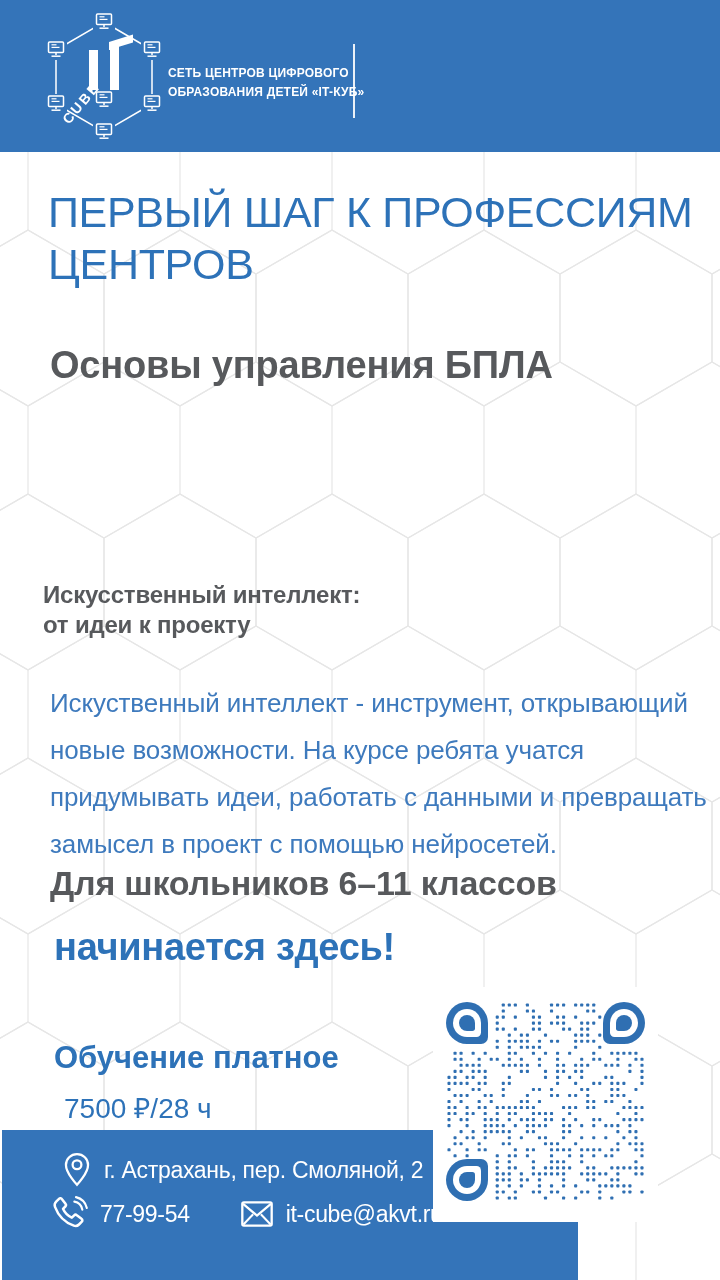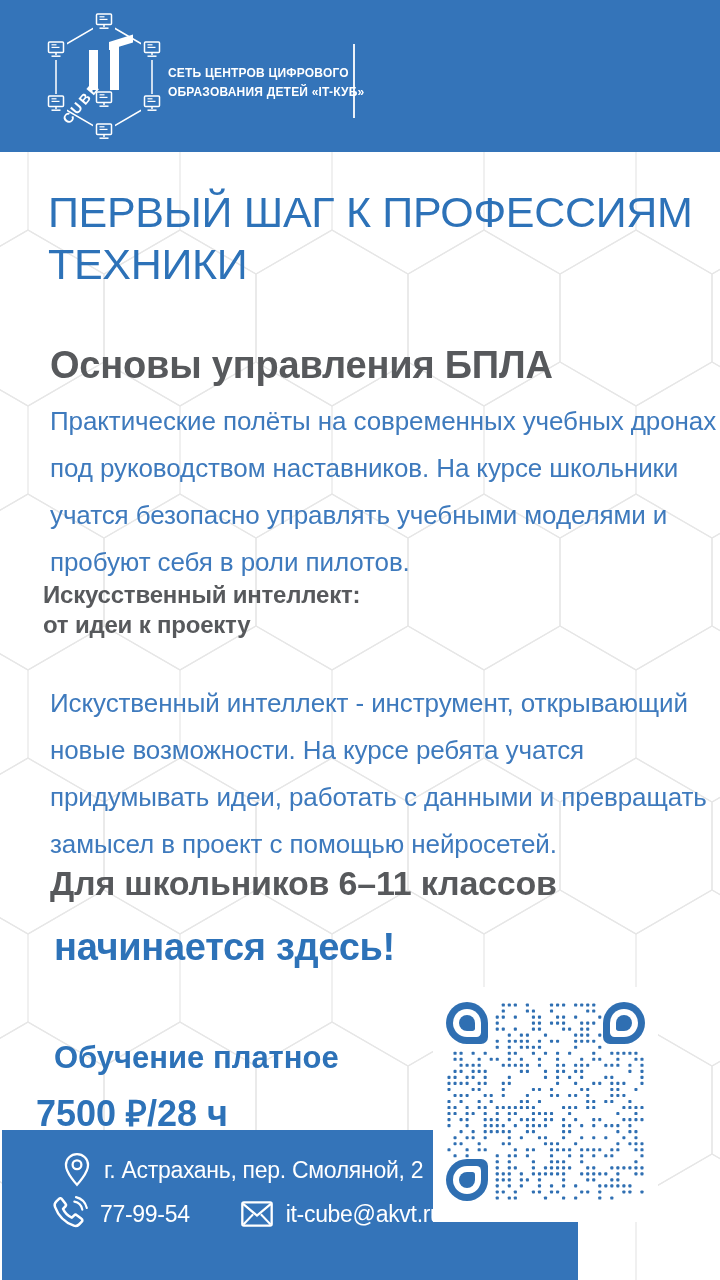--- a/index.html
+++ b/index.html
@@ -26,21 +26,21 @@
   .h2{color:var(--heading-gray); font-weight:bold; letter-spacing:-.2px;}
   .course1-h{position:absolute; left:50px; top:344px; font-size:38px;}
   .course1-p{position:absolute; left:50px; top:398px; width:668px;}
   .para{color:var(--body-blue); font-size:26px; line-height:47px; letter-spacing:-.1px;}
   .course2-h{position:absolute; left:43px; top:580px; font-size:24px; line-height:1.24; white-space:nowrap;}
   .course2-p{position:absolute; left:50px; top:680px; width:672px;}
   .audience{position:absolute; left:50px; top:864px; font-size:34px;}
   .slogan{position:absolute; left:54px; top:926px; color:var(--title-blue); font-weight:800;
           font-size:38px; line-height:1.12; letter-spacing:-.3px; white-space:nowrap;}
   .pay-label{position:absolute; left:54px; top:1040px; color:var(--title-blue); font-weight:bold; font-size:31px;}
-  .pay-price{position:absolute; left:36px; top:1088px; color:var(--title-blue); font-weight:bold; font-size:36px;}
+  .pay-price{position:absolute; left:64px; top:1088px; color:var(--title-blue); font-weight:normal; font-size:28px;}
 
   
   .qrbox{position:absolute; left:433px; top:987px; width:225px; height:235px; background:#fff; z-index:4;}
   .qrbox svg{display:block;}
 
   
   .ftr{position:absolute; left:2px; top:1130px; width:576px; height:150px; background:var(--footer-blue); z-index:3; color:#fff;}
   .frow{position:absolute; display:flex; align-items:center; white-space:nowrap;}
   .frow1{left:58px; top:20px; gap:10px;}
   .frow2{left:48px; top:64px; gap:10px;}
@@ -100,25 +100,24 @@
       <div>СЕТЬ ЦЕНТРОВ ЦИФРОВОГО</div>
       <div>ОБРАЗОВАНИЯ ДЕТЕЙ «IT-КУБ»</div>
     </div>
 
     <div class="hdr-divider"></div>
 
   </div>
 
   <h1 class="title">
     <span>ПЕРВЫЙ ШАГ К ПРОФЕССИЯМ</span><br>
-    <span>ТЕХНИКИ</span>
+    <span>ЦЕНТРОВ</span>
   </h1>
 
   <h2 class="h2 course1-h">Основы управления БПЛА</h2>
-  <p class="para course1-p">Практические полёты на современных учебных дронах под руководством наставников. На курсе школьники учатся безопасно управлять учебными моделями и пробуют себя в роли пилотов.</p>
 
   <h2 class="h2 course2-h">
     <span>Искусственный интеллект:</span><br>
     <span>от идеи к проекту</span>
   </h2>
   <p class="para course2-p">Искуственный интеллект - инструмент, открывающий новые возможности. На курсе ребята учатся придумывать идеи, работать с данными и превращать замысел в проект с помощью нейросетей.</p>
 
   <h2 class="h2 audience">Для школьников 6–11 классов</h2>
 
   <div class="slogan">

